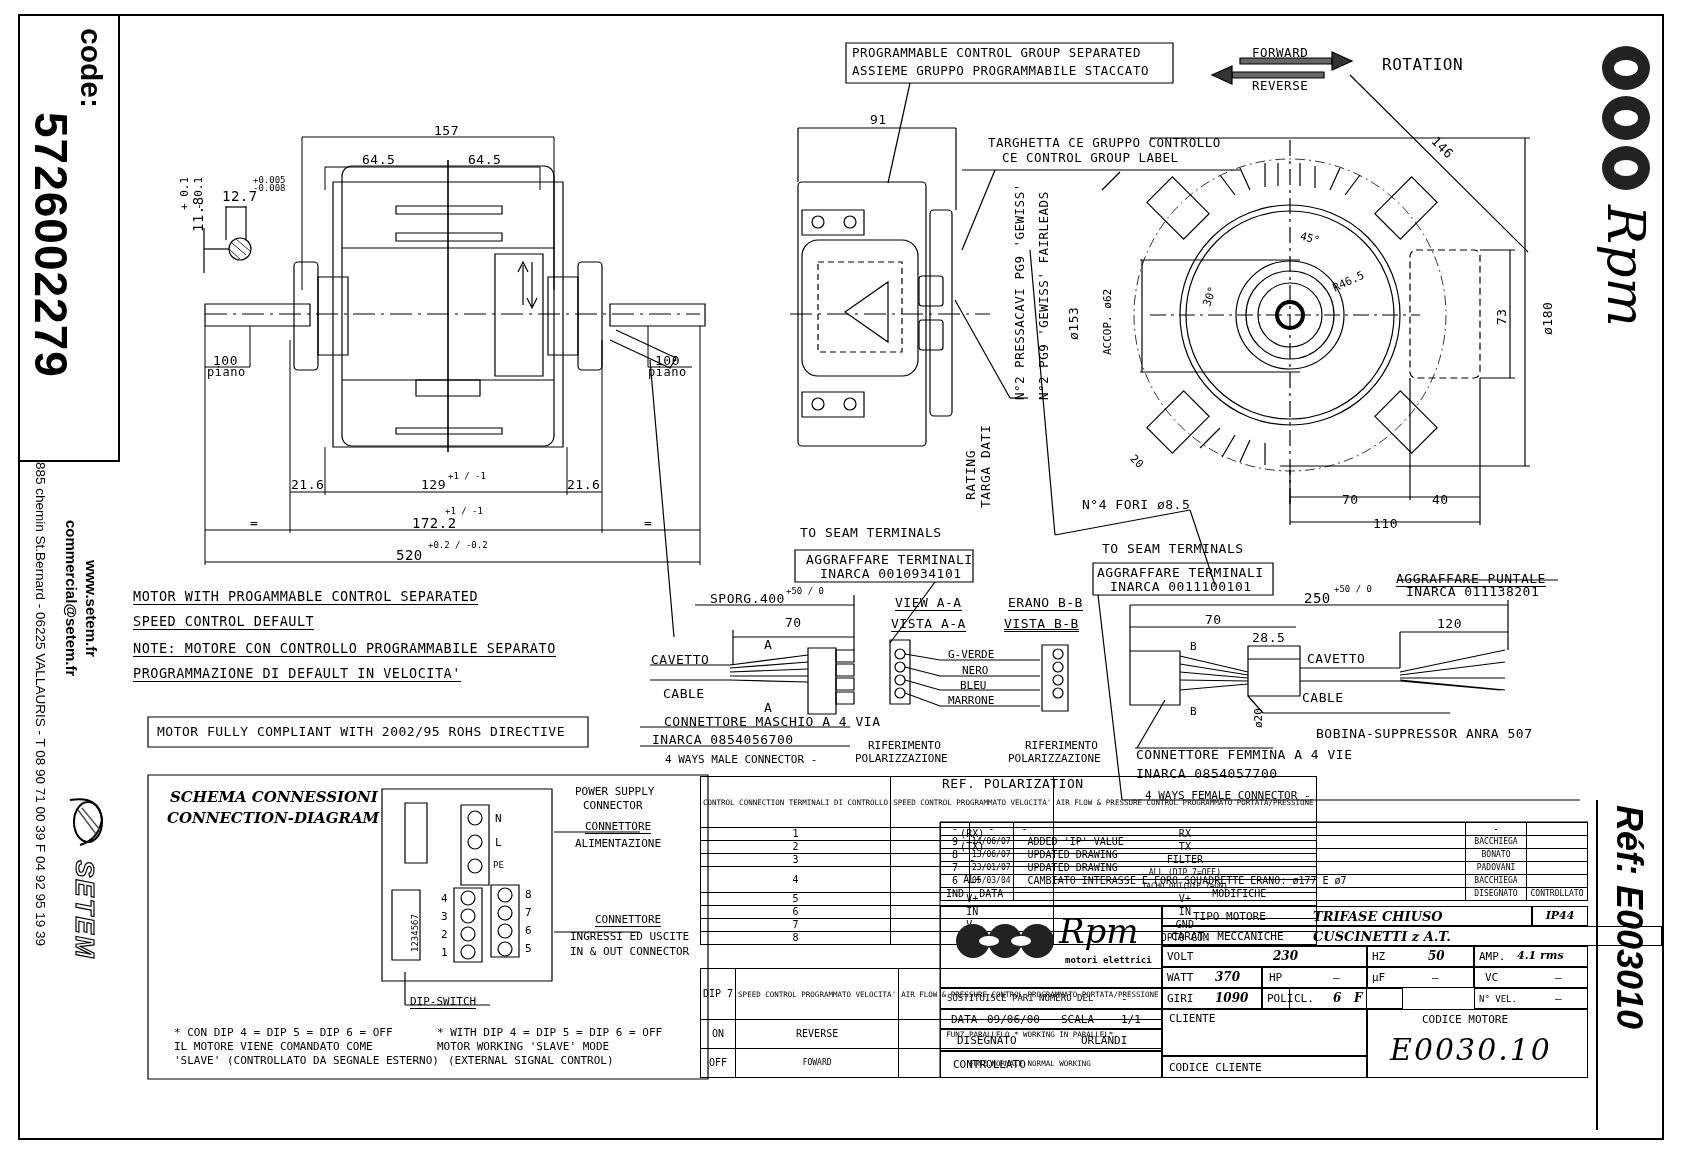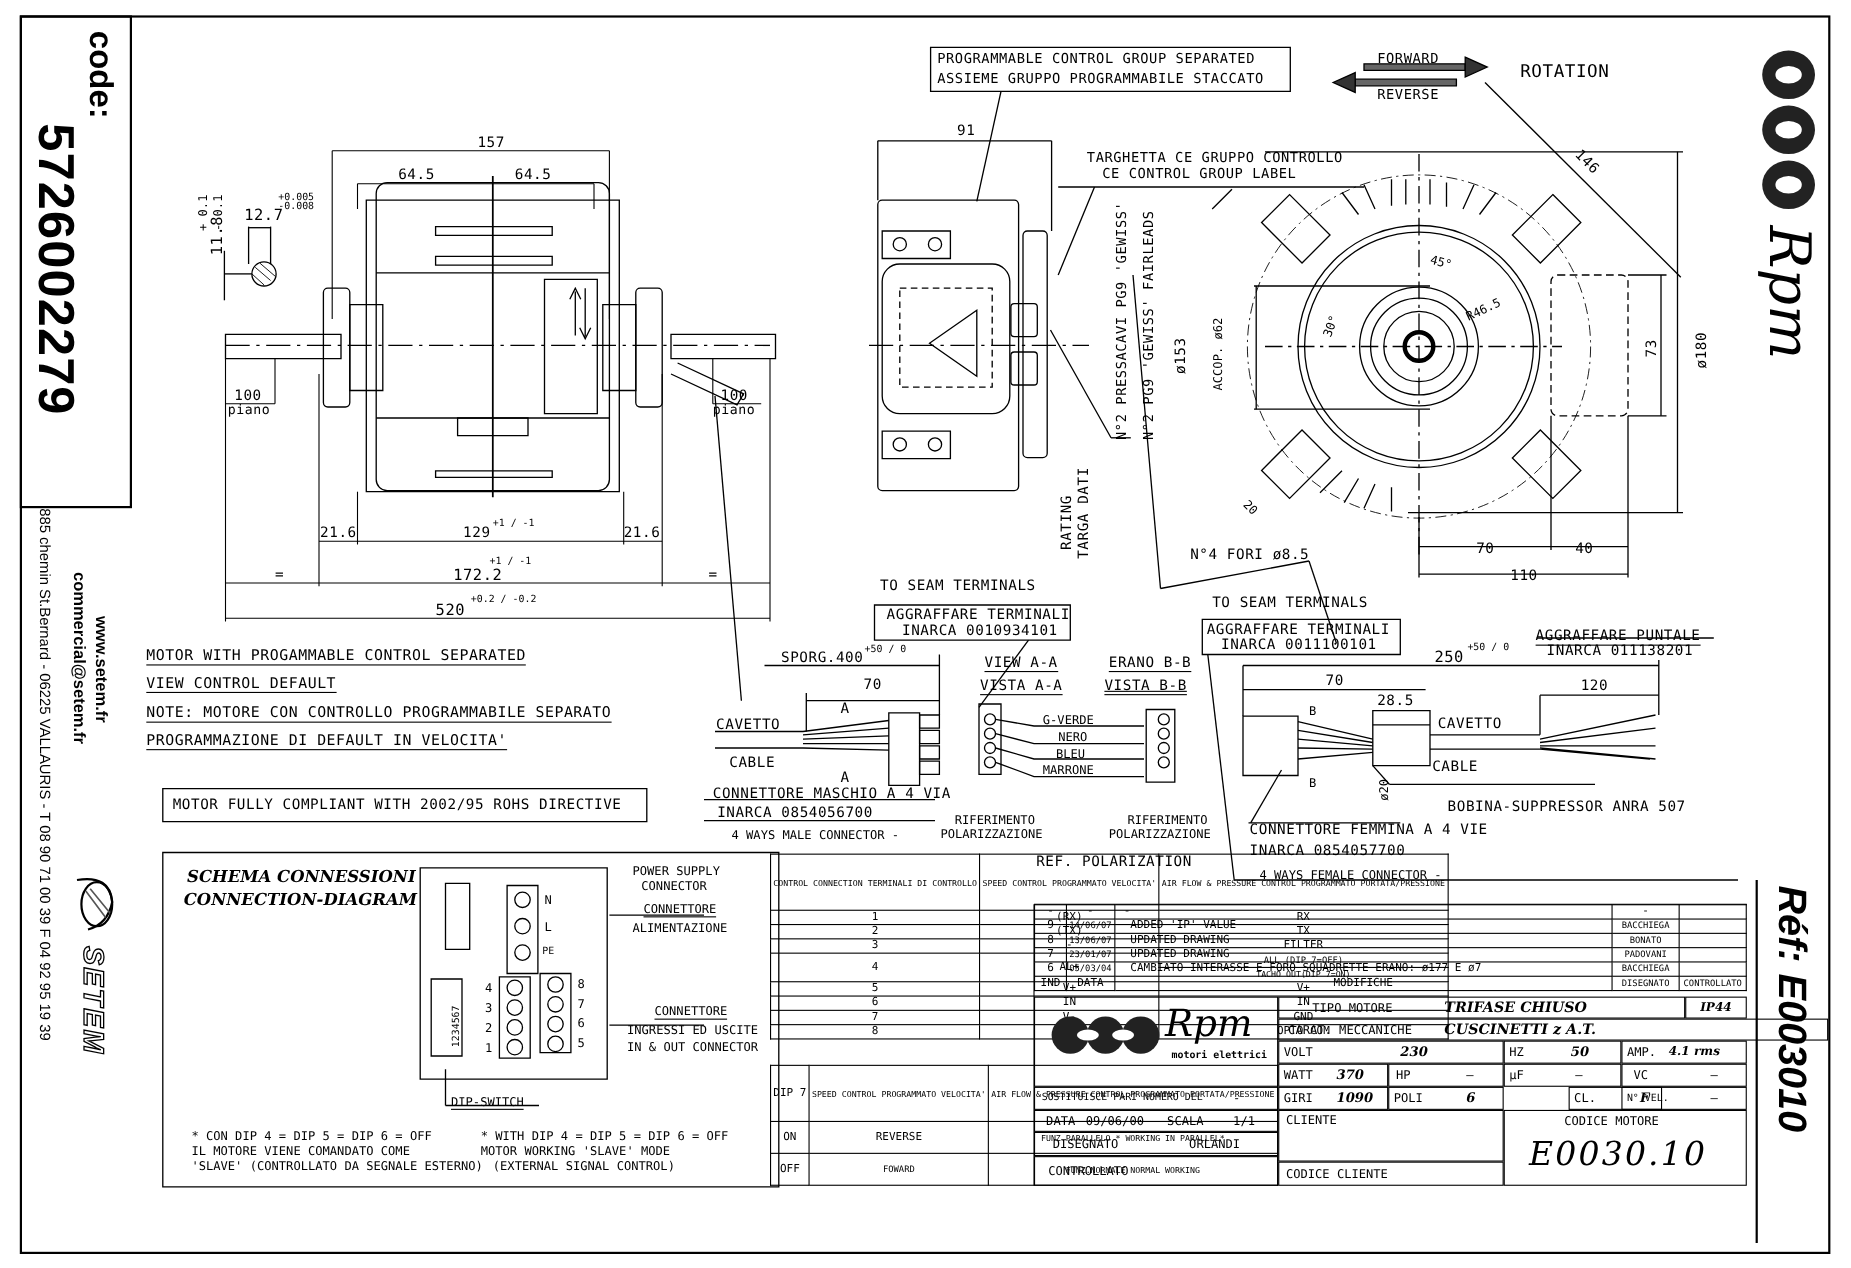--- a/index.html
+++ b/index.html
@@ -313,36 +313,36 @@
 <div class="abs cad-s" style="left:1332px; top:275px; transform:rotate(-25deg);">R46.5</div>
 <div class="vtext rotm90 cad" style="left:1494px; top:325px;">73</div>
 <div class="vtext rotm90 cad" style="left:1540px; top:335px;">ø180</div>
 <div class="abs cad-s" style="left:1130px; top:455px; transform:rotate(45deg);">20</div>
 <div class="abs cad" style="left:1082px; top:497px;">N°4 FORI ø8.5</div>
 <div class="abs cad" style="left:1342px; top:492px;">70</div>
 <div class="abs cad" style="left:1432px; top:492px;">40</div>
 <div class="abs cad" style="left:1373px; top:516px;">110</div>
 
 <div class="abs cad under" style="left:133px; top:588px; font-size:13.5px;">MOTOR WITH PROGAMMABLE CONTROL SEPARATED</div>
-<div class="abs cad under" style="left:133px; top:613px; font-size:13.5px;">VIEW CONTROL DEFAULT</div>
+<div class="abs cad under" style="left:133px; top:613px; font-size:13.5px;">SPEED CONTROL DEFAULT</div>
 <div class="abs cad under" style="left:133px; top:640px; font-size:13.5px;">NOTE: MOTORE CON CONTROLLO PROGRAMMABILE SEPARATO</div>
 <div class="abs cad under" style="left:133px; top:665px; font-size:13.5px;">PROGRAMMAZIONE DI DEFAULT IN VELOCITA'</div>
 <div class="abs cad" style="left:157px; top:724px;">MOTOR FULLY COMPLIANT WITH 2002/95 ROHS DIRECTIVE</div>
 
 <div class="abs cad" style="left:800px; top:525px;">TO SEAM TERMINALS</div>
 <div class="abs cad" style="left:806px; top:552px;">AGGRAFFARE TERMINALI</div>
 <div class="abs cad" style="left:820px; top:566px;">INARCA 0010934101</div>
 <div class="abs cad" style="left:710px; top:591px;">SPORG.400</div>
 <div class="abs cad-xs" style="left:786px; top:586px;">+50 / 0</div>
 <div class="abs cad" style="left:785px; top:615px;">70</div>
 <div class="abs cad" style="left:764px; top:637px;">A</div>
 <div class="abs cad" style="left:764px; top:700px;">A</div>
 <div class="abs cad" style="left:651px; top:652px;">CAVETTO</div>
 <div class="abs cad" style="left:663px; top:686px;">CABLE</div>
-<div class="abs cad" style="left:648px; top:714px;">CONNETTORE MASCHIO A 4 VIA</div>
+<div class="abs cad" style="left:664px; top:714px;">CONNETTORE MASCHIO A 4 VIA</div>
 <div class="abs cad" style="left:652px; top:732px;">INARCA 0854056700</div>
 <div class="abs cad-s" style="left:665px; top:753px;">4 WAYS MALE CONNECTOR -</div>
 
 <div class="abs cad under" style="left:895px; top:595px;">VIEW A-A</div>
 <div class="abs cad under" style="left:891px; top:616px;">VISTA A-A</div>
 <div class="abs cad under" style="left:1008px; top:595px;">ERANO B-B</div>
 <div class="abs cad under" style="left:1004px; top:616px;text-decoration:underline;">VISTA B-B</div>
 <div class="abs cad-s" style="left:948px; top:648px;">G-VERDE</div>
 <div class="abs cad-s" style="left:962px; top:664px;">NERO</div>
 <div class="abs cad-s" style="left:960px; top:679px;">BLEU</div>
@@ -577,21 +577,21 @@
     <span class="abs" style="left:180px; top:3px;">-</span>
   </div>
 <div class="tb" style="left:1162px; top:988px; width:100px; height:21px;">
     <span class="abs" style="left:4px; top:3px;">GIRI</span>
     <span class="abs ital" style="left:52px; top:2px; font-weight:bold; font-size:12px;">1090</span>
   </div>
 <div class="tb" style="left:1262px; top:988px; width:105px; height:21px;">
     <span class="abs" style="left:4px; top:3px;">POLI</span>
     <span class="abs ital" style="left:70px; top:2px; font-weight:bold; font-size:12px;">6</span>
   </div>
-<div class="tb" style="left:1426px; top:988px; width:85px; height:21px;">
+<div class="tb" style="left:1289px; top:988px; width:114px; height:21px;">
     <span class="abs" style="left:4px; top:3px;">CL.</span>
     <span class="abs ital" style="left:64px; top:2px; font-weight:bold; font-size:12px;">F</span>
   </div>
 <div class="tb" style="left:1474px; top:988px; width:114px; height:21px;">
     <span class="abs cad-xs" style="left:4px; top:5px;">N° VEL.</span>
     <span class="abs" style="left:80px; top:3px;">—</span>
   </div>
 <div class="tb" style="left:940px; top:1009px; width:222px; height:20px;">
     <span class="abs cad-s" style="left:10px; top:3px;">DATA</span>
     <span class="abs cad-s" style="left:46px; top:3px;">09/06/00</span>

